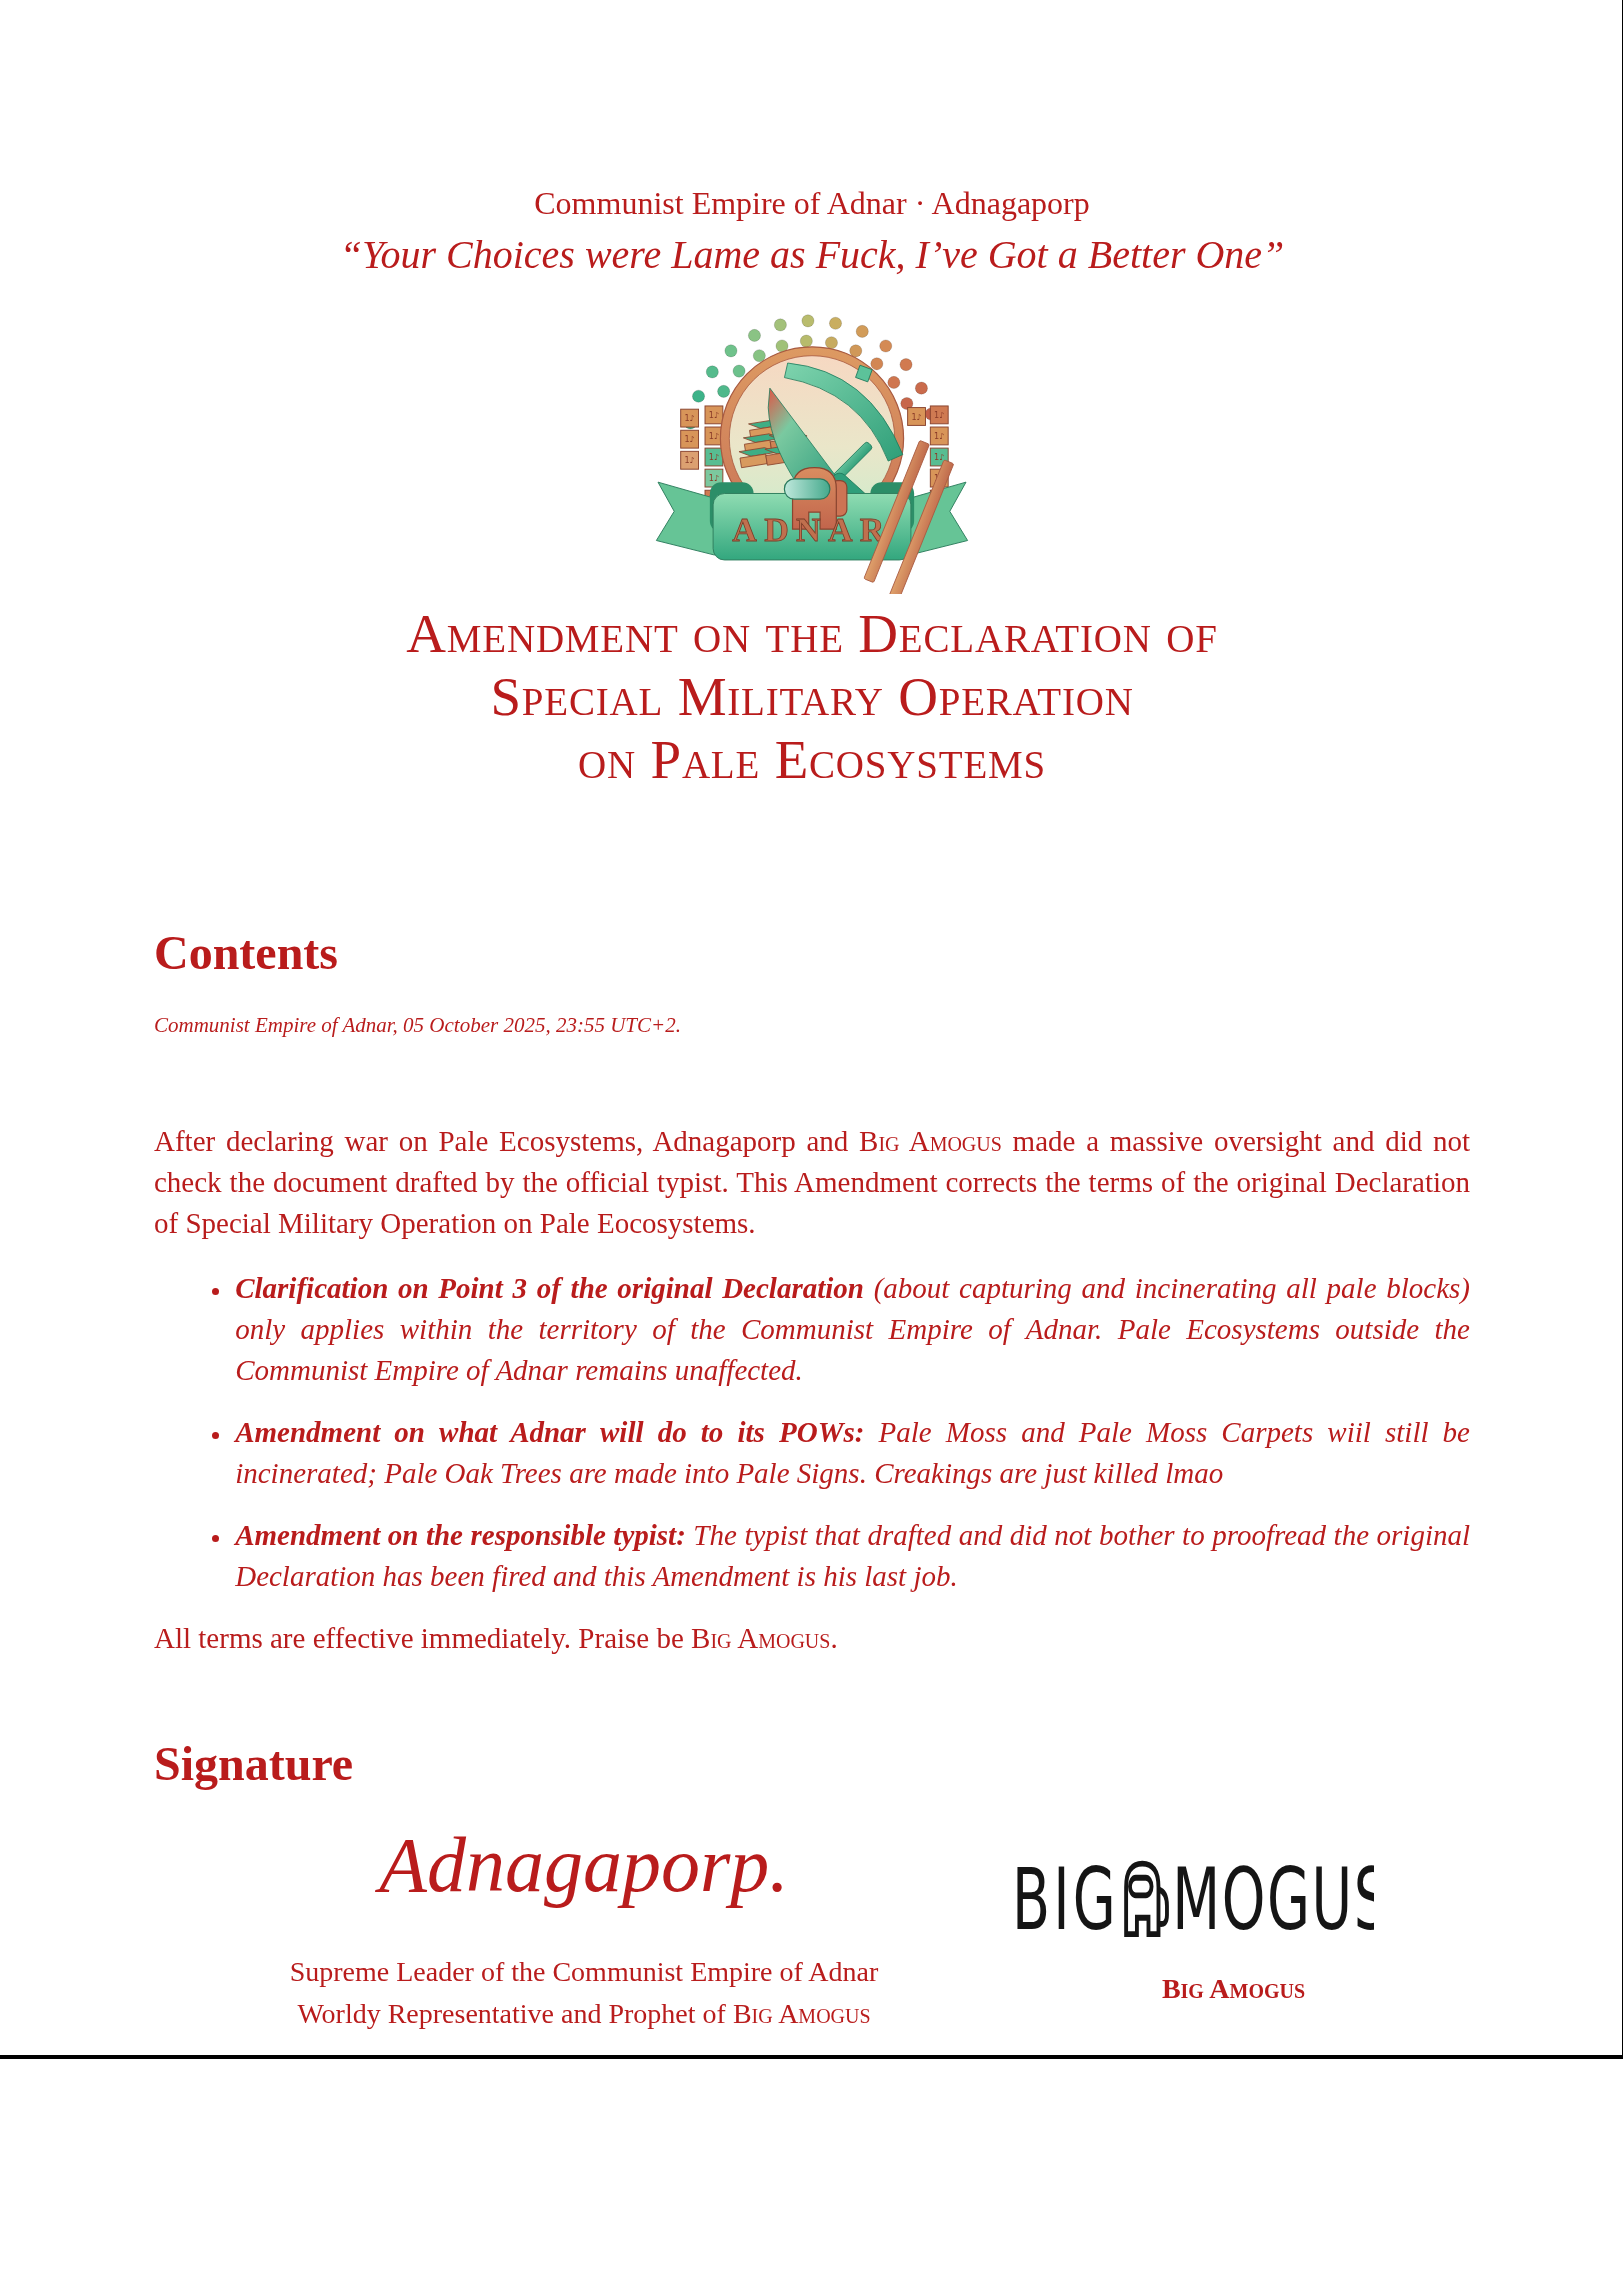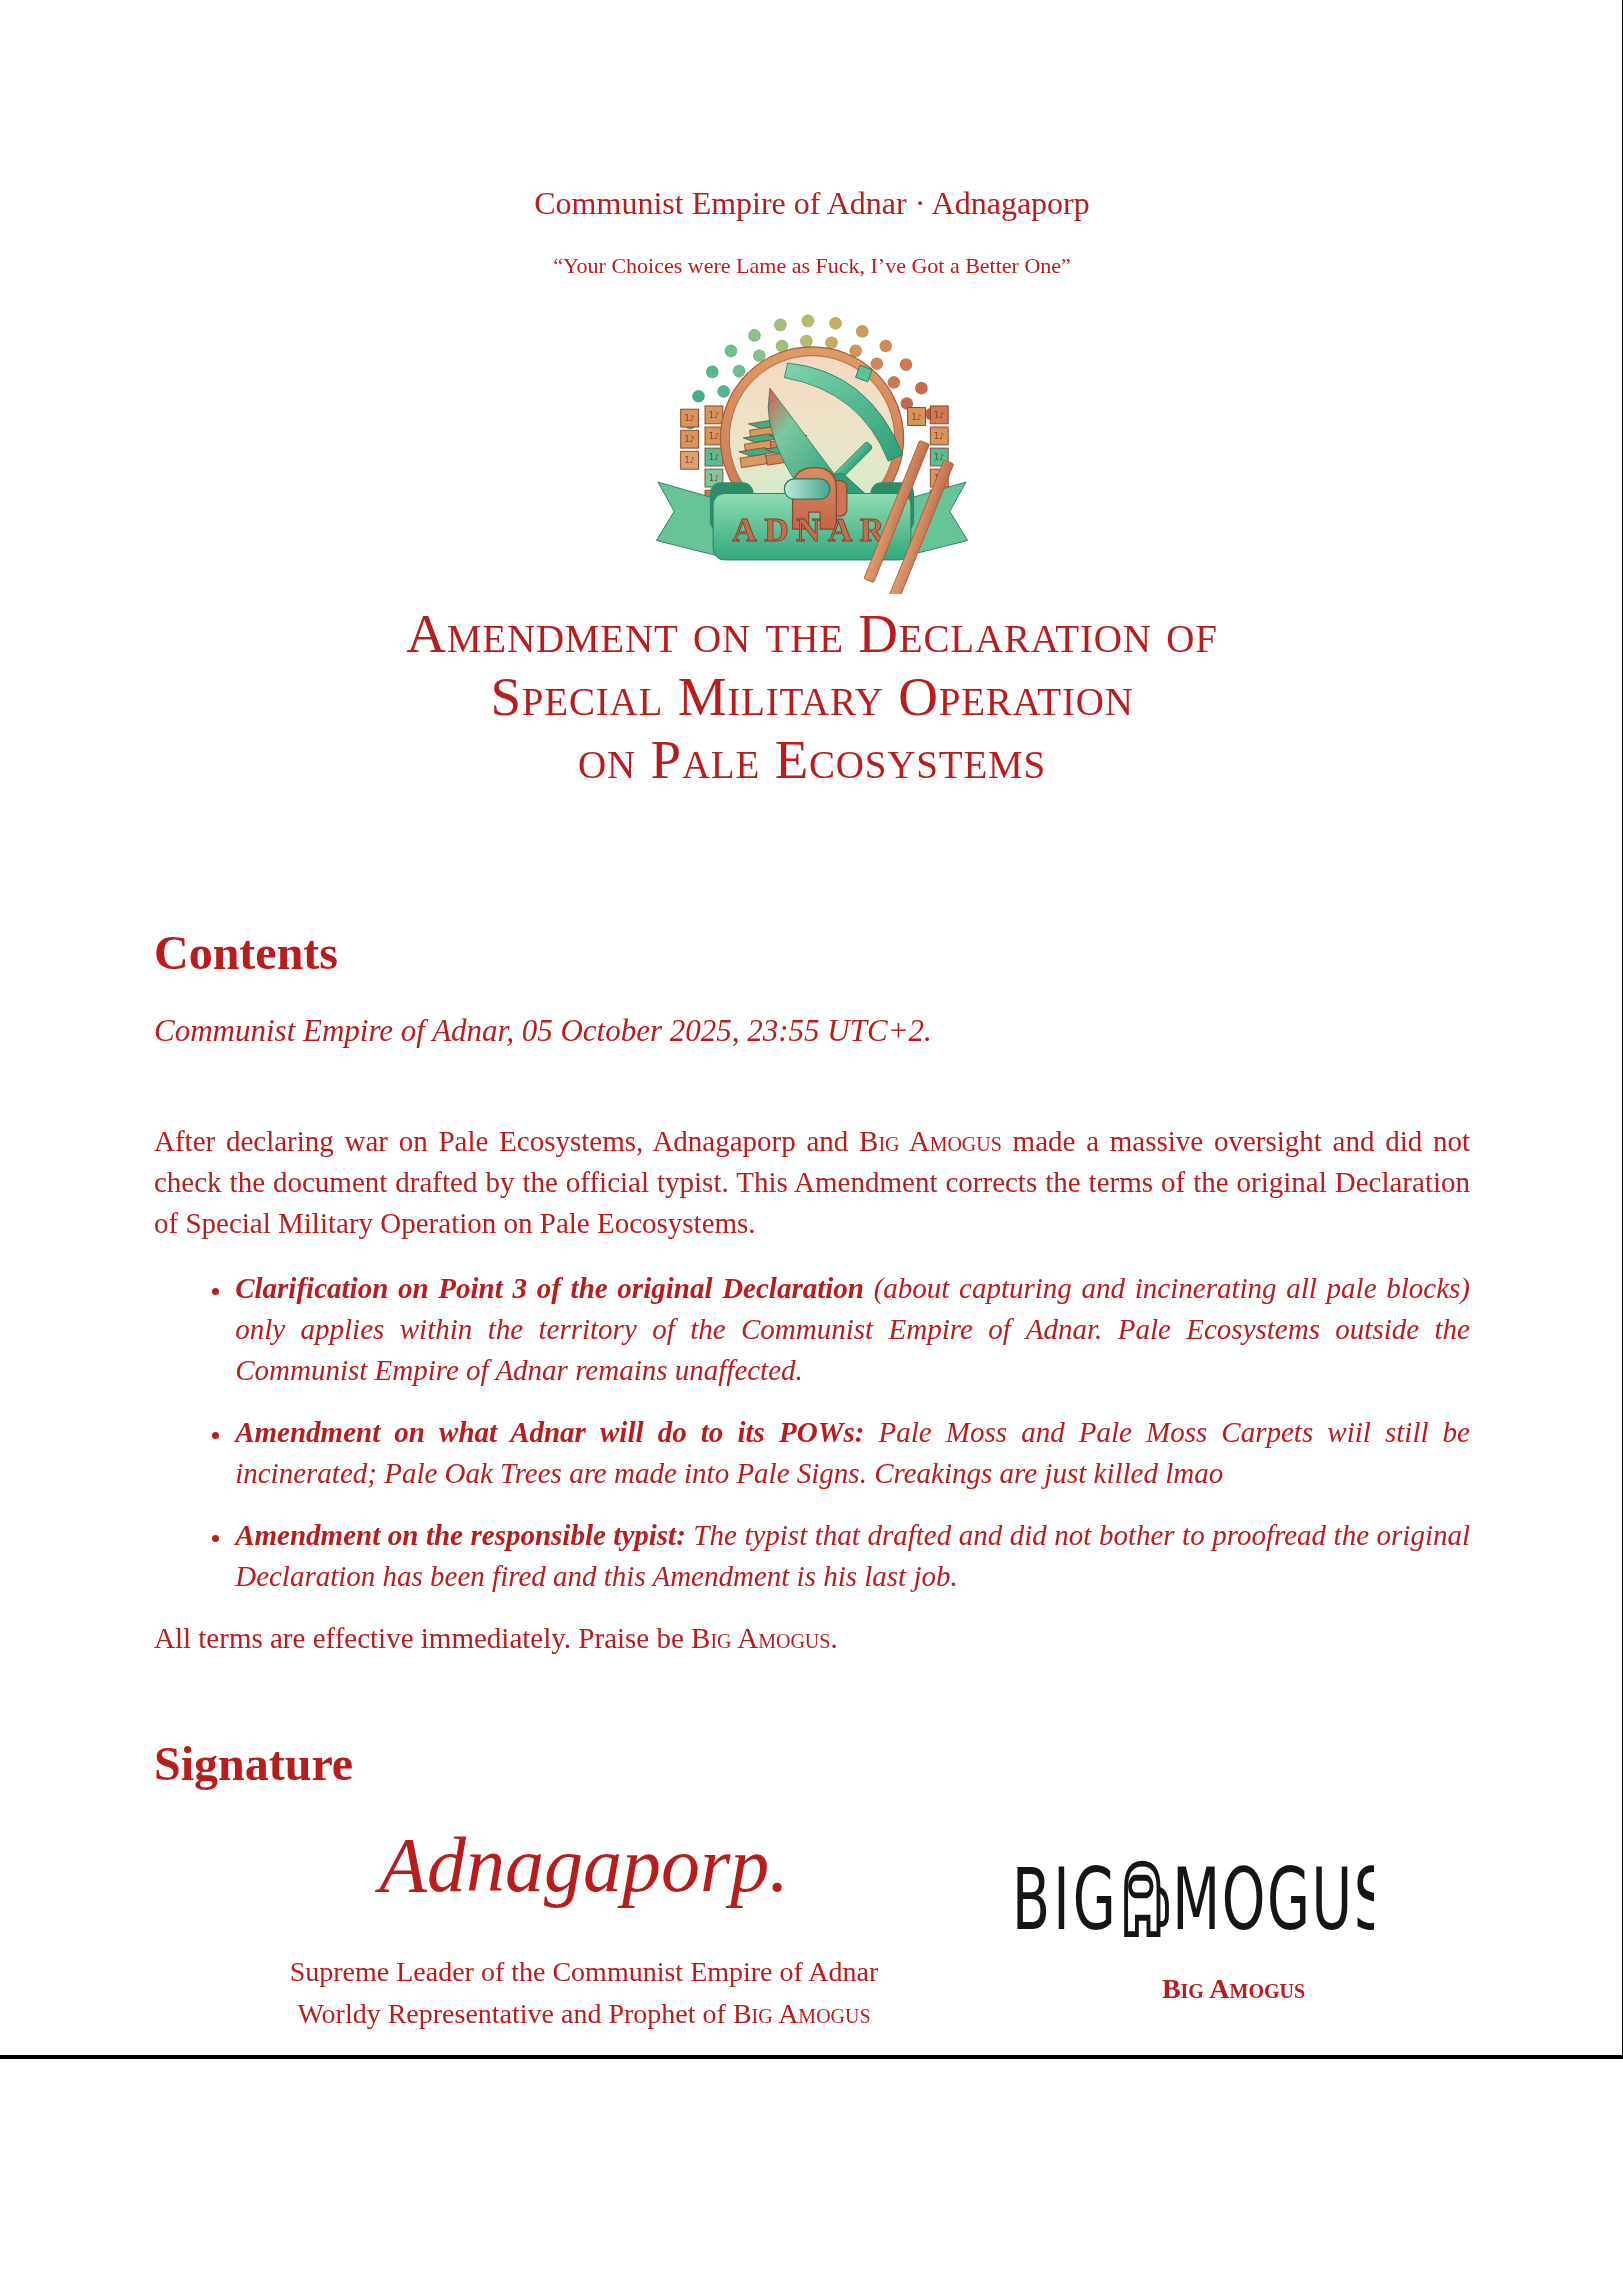--- a/index.html
+++ b/index.html
@@ -9,40 +9,40 @@
     background:#ffffff;
     font-family:"Liberation Serif", serif;
     color:#b91c1c;
     overflow:hidden;
   }
   .edge-right{position:absolute;top:0;right:0;width:2.4px;height:100%;background:#000;}
   .edge-bottom{position:absolute;left:0;bottom:0;width:100%;height:4px;background:#000;}
 
   .header{position:absolute;top:183px;left:0;right:0;text-align:center;}
   .org-line{font-size:32px;line-height:41px;}
-  .motto{font-size:22px;line-height:39px;margin-top:22px;}
+  .motto{font-size:40px;line-height:39px;font-style:italic;margin-top:11px;}
 
   .emblem{position:absolute;top:286px;left:50%;transform:translateX(-50%);}
 
   .doc-title{
     position:absolute;top:602px;left:0;right:0;
     text-align:center;
     font-variant:small-caps;
     font-size:55px;line-height:63px;
     letter-spacing:0.8px;
   }
 
   .contents-heading,.sig-heading{
     position:absolute;left:154px;
     font-size:48px;font-weight:bold;
   }
   .contents-heading{top:925px;}
   .dateline{
     position:absolute;top:1013px;left:154px;
-    font-size:31px;font-style:italic;
+    font-size:21px;font-style:italic;
   }
 
   .body-block{
     position:absolute;top:1121px;left:154px;width:1316px;
     font-size:29px;line-height:41px;text-align:justify;
   }
   .body-block p{margin:0;}
   .body-block ul{margin:24px 0 0 0;padding-left:78px;}
   .body-block li{margin-bottom:21px;padding-left:3.2px;font-style:italic;}
   .body-block li::marker{font-size:23px;}

